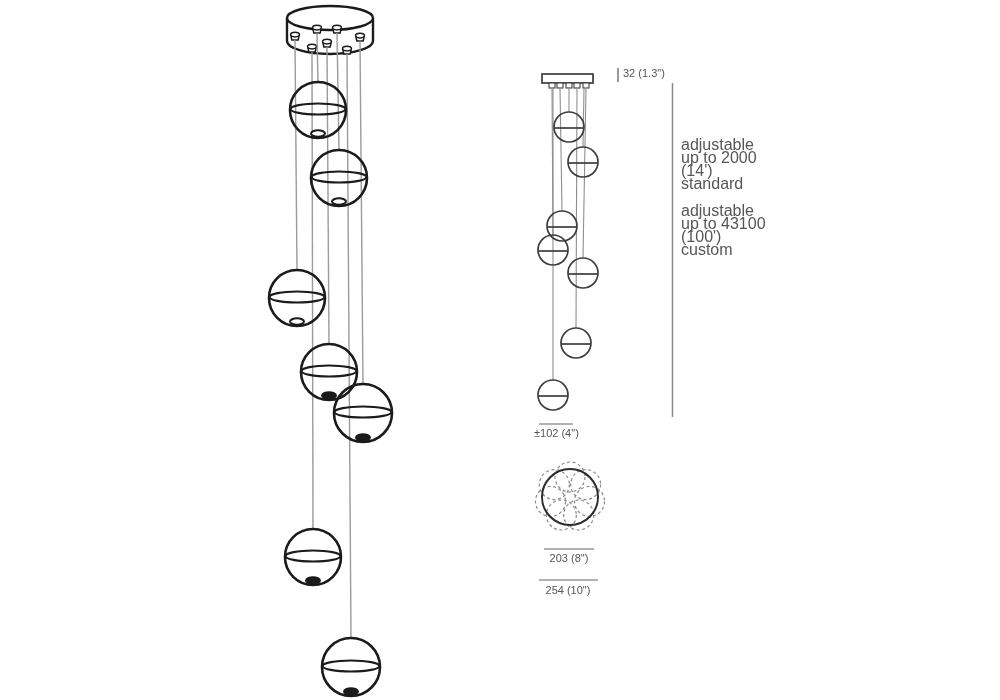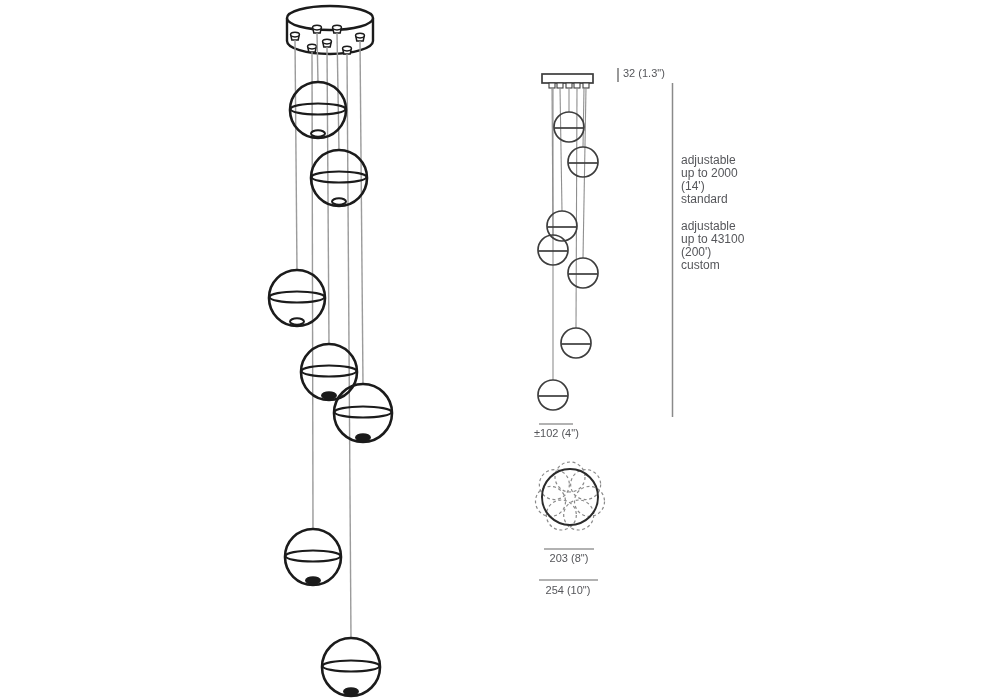--- a/index.html
+++ b/index.html
@@ -1,21 +1,21 @@
 <!DOCTYPE html>
 <html><head>
 <meta charset="utf-8">
 <style>
   html,body{margin:0;padding:0;background:#ffffff;}
   .canvas{position:relative;width:1000px;height:700px;background:#ffffff;overflow:hidden;
           font-family:"Liberation Sans", sans-serif;}
   #art{position:absolute;left:0;top:0;}
   .label{position:absolute;color:#55565a;font-size:11px;line-height:13px;white-space:nowrap;}
   .label.center{text-align:center;}
-  .ann{position:absolute;color:#55565a;font-size:12px;line-height:13px;margin-top:16px;}
+  .ann{position:absolute;color:#55565a;font-size:16px;line-height:13px;}
 </style>
 </head>
 <body>
 
 <div class="canvas">
 
   <svg id="art" width="1000" height="700" viewBox="0 0 1000 700">
       <path d="M287,18 L287,41 A43,13 0 0 0 373,41 L373,18" fill="#ffffff" stroke="#1b1b1b" stroke-width="2.4" stroke-linejoin="round"></path>
       <ellipse cx="330" cy="18" rx="43" ry="12" fill="#ffffff" stroke="#1b1b1b" stroke-width="2.4"></ellipse>
       <path d="M290.8,35 L291.8,40 L298.2,40 L299.2,35 Z" fill="#ffffff" stroke="#1b1b1b" stroke-width="1.5"></path>
@@ -107,21 +107,21 @@
   <div class="ann" style="left:681px;top:138px;">
     <div>adjustable</div>
     <div>up to 2000</div>
     <div>(14')</div>
     <div>standard</div>
   </div>
 
   <div class="ann" style="left:681px;top:204px;">
     <div>adjustable</div>
     <div>up to 43100</div>
-    <div>(200')</div>
+    <div>(100')</div>
     <div>custom</div>
   </div>
 
   <div class="label" style="left:534px;top:427px;width:48px;">±102 (4")</div>
 
   <div class="label center" style="left:542px;top:552px;width:54px;">203 (8")</div>
 
   <div class="label center" style="left:535px;top:584px;width:66px;">254 (10")</div>
 
 </div>

